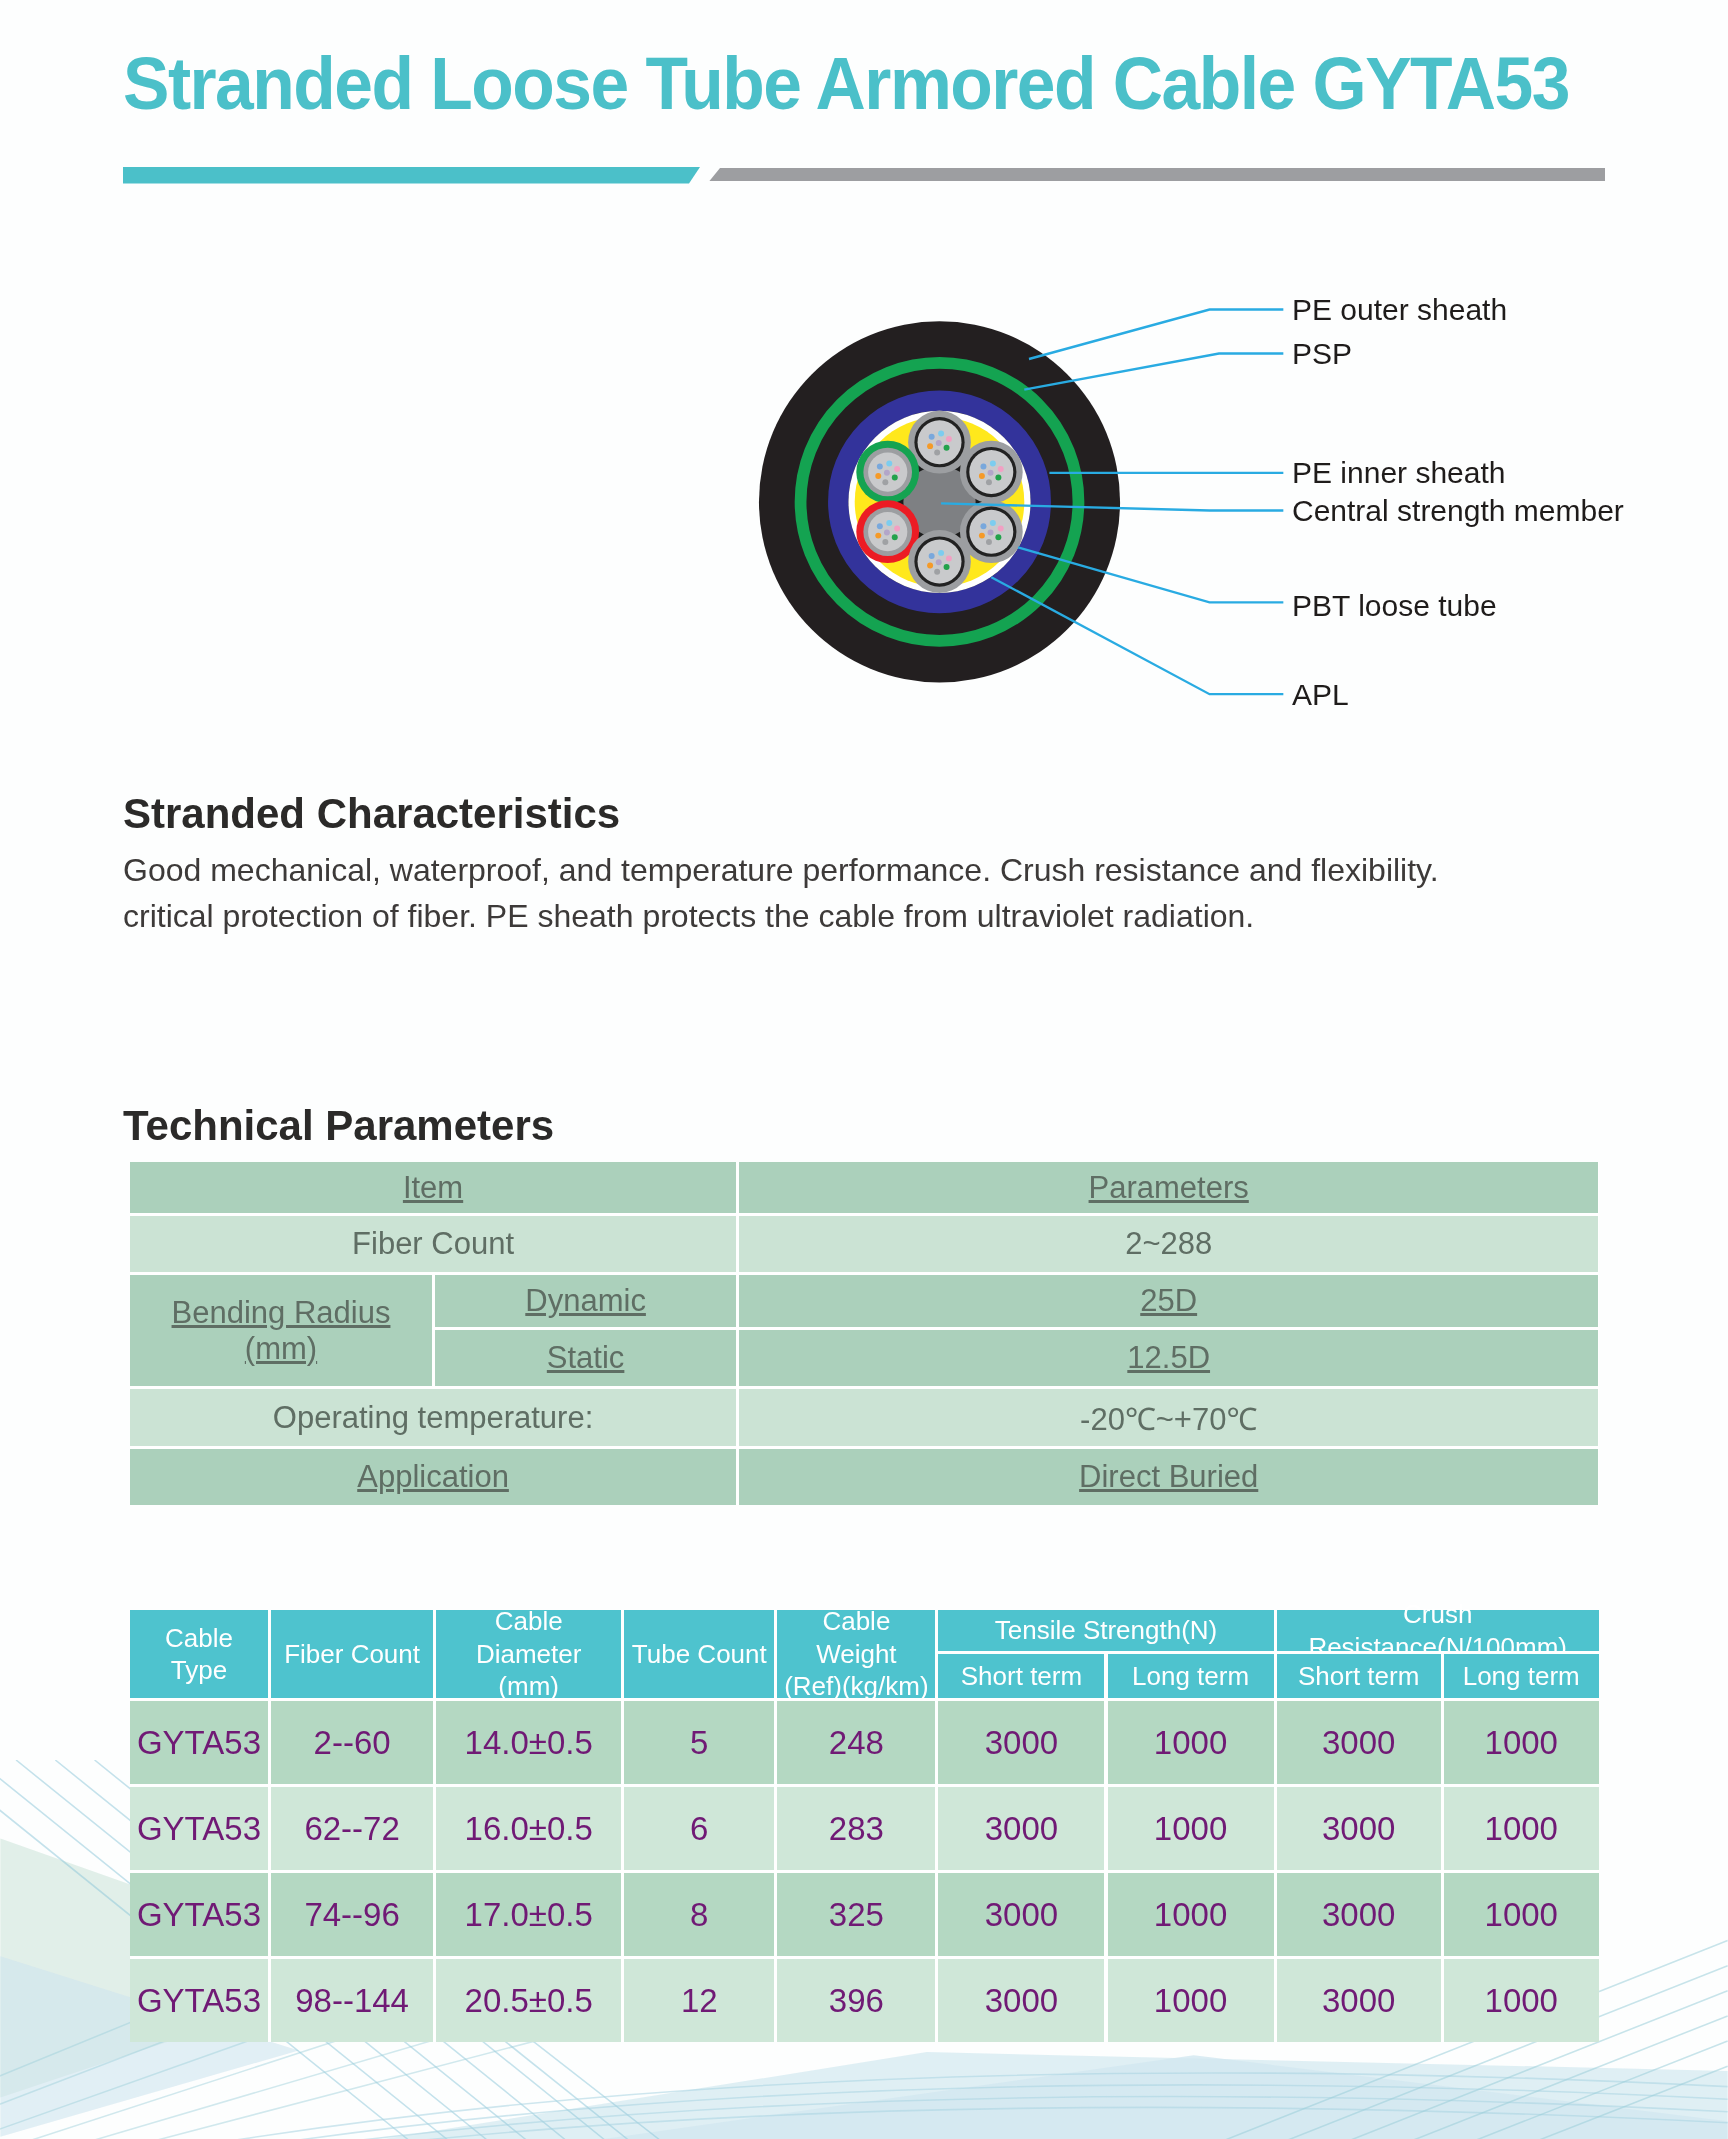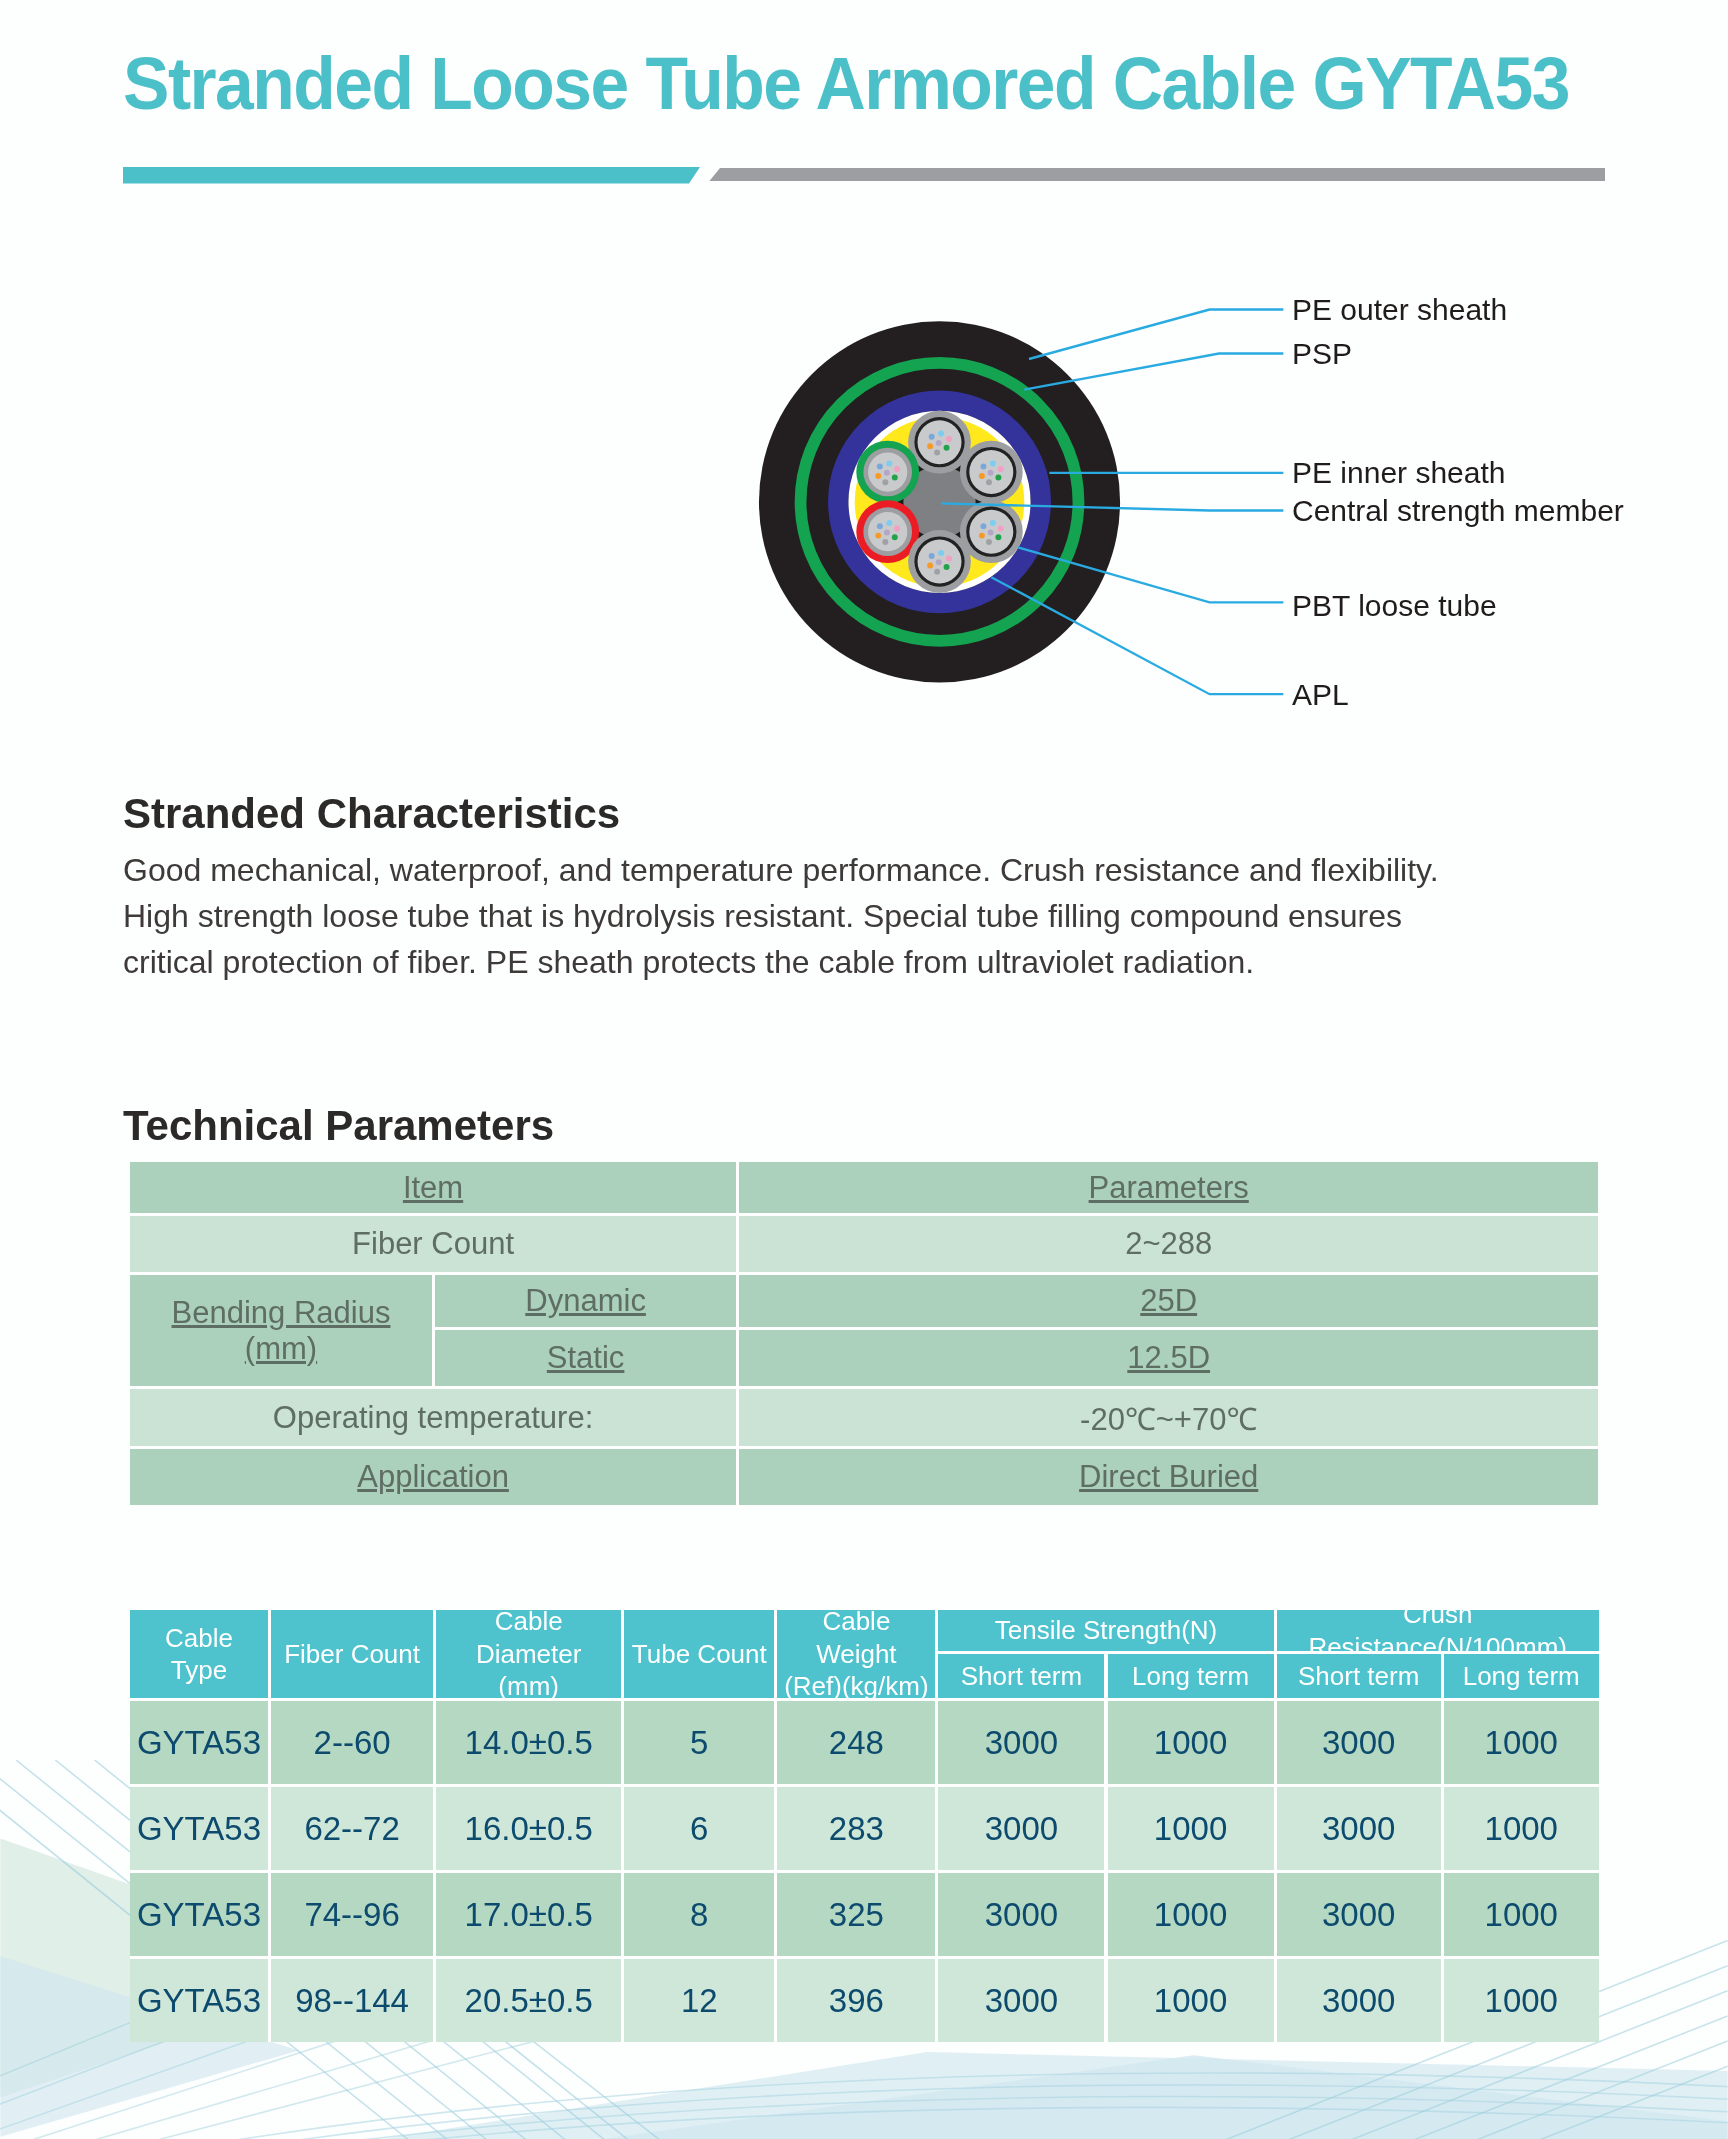--- a/index.html
+++ b/index.html
@@ -32,21 +32,21 @@
   .t2{left:130px;top:1610px;width:1469px;
       grid-template-columns:138px 162px 185px 150px 158px 166px 166px 164px 155px;
       grid-template-rows:41px 44px 83px 83px 83px 83px;}
   .c{display:flex;align-items:center;justify-content:center;text-align:center;padding:0 6.3px;}
   .g-med{background:#abd0bb;text-decoration:underline;}
   .g-light{background:#cbe3d4;}
   .t1 .c{font-size:31px;color:#5f6e64;}
   .hd{background:#4ec3ce;color:#ffffff;font-size:26px;line-height:1.25;}
   .r-dark{background:#b4d8c2;}
   .r-light{background:#cfe7d8;}
-  .t2 .val{font-size:33px;color:#0c4a6e;text-align:center;}
+  .t2 .val{font-size:33px;color:#701a75;text-align:center;}
 
   
   .deco{position:absolute;left:0;top:1760px;width:1728px;height:380px;z-index:1;}
 </style>
 </head>
 <body>
 
 <div class="page">
 
   <svg class="deco" viewBox="0 0 2200 484" aria-hidden="true">
@@ -150,21 +150,20 @@
   <div class="dlabel" style="top:294px">PE outer sheath</div>
   <div class="dlabel" style="top:338px">PSP</div>
   <div class="dlabel" style="top:457px">PE inner sheath</div>
   <div class="dlabel" style="top:495px">Central strength member</div>
   <div class="dlabel" style="top:590px">PBT loose tube</div>
   <div class="dlabel" style="top:679px">APL</div>
 
   <h2 class="h2" style="top:790px">Stranded Characteristics</h2>
   <div class="para">
     <div>Good mechanical, waterproof, and temperature performance. Crush resistance and flexibility.</div>
-    <div>High strength loose tube that is hydrolysis resistant. Special tube filling compound ensures</div>
     <div>critical protection of fiber. PE sheath protects the cable from ultraviolet radiation.</div>
   </div>
 
   <h2 class="h2" style="top:1102px">Technical Parameters</h2>
 
   <div class="grid t1">
     <div class="c g-med" style="grid-column:1/3;grid-row:1">Item</div>
     <div class="c g-med" style="grid-column:3;grid-row:1">Parameters</div>
 
     <div class="c g-light" style="grid-column:1/3;grid-row:2">Fiber Count</div>

